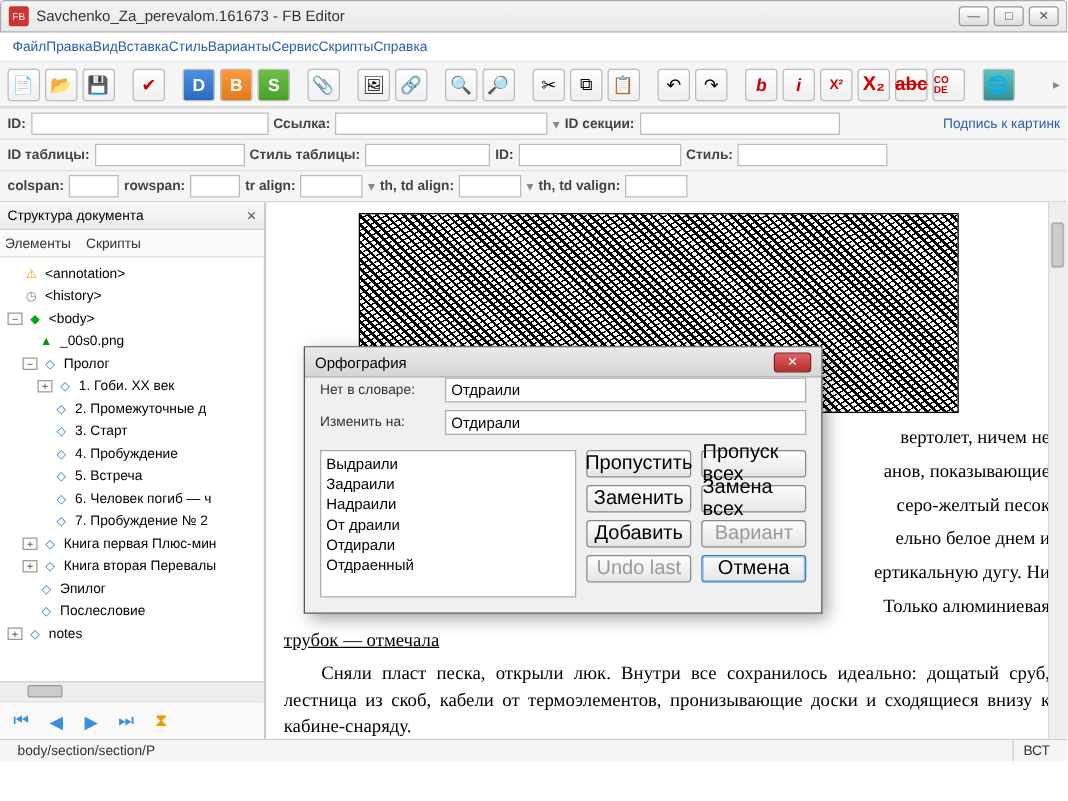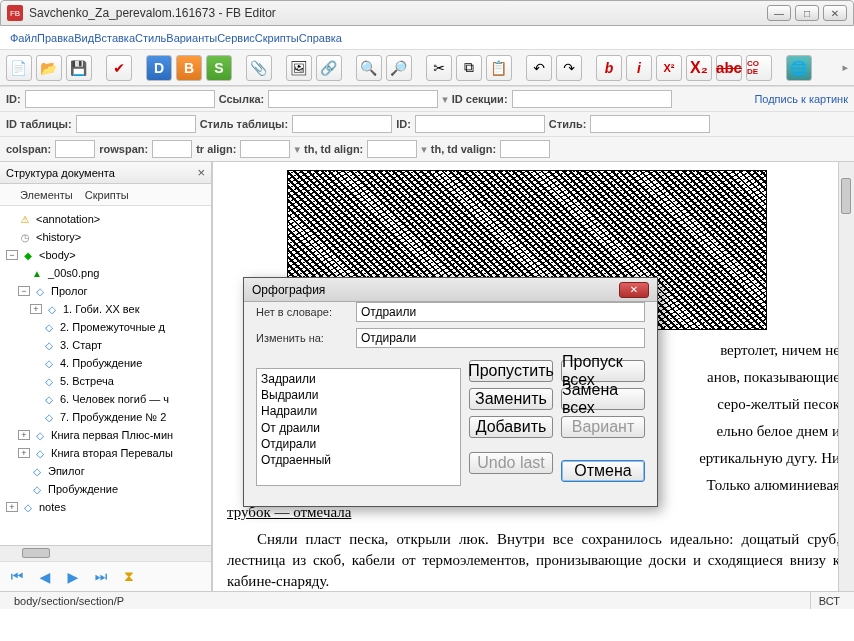--- a/index.html
+++ b/index.html
@@ -19,21 +19,21 @@
 .tbtn.teal { background: linear-gradient(#5fc0c0,#3a9090); color:#fff; font-weight:bold; }
 .tsep { width: 6px; }
 .fieldrows { border-bottom: 1px solid #ccc; background: #f5f5f5; }
 .fieldrow { display: flex; align-items: center; padding: 3px 6px; gap: 4px; border-top: 1px solid #e0e0e0; }
 .flabel { color: #444; font-weight: bold; white-space: nowrap; }
 .finput { border: 1px solid #bbb; background: #fff; height: 18px; flex: 0 0 auto; }
 .main { display: flex; height: calc(641px - 26px - 24px - 36px - 78px - 30px - 18px); }
 .sidebar { width: 212px; border-right: 1px solid #ccc; display: flex; flex-direction: column; background: #fff; }
 .side-head { height: 22px; display: flex; align-items: center; padding: 0 6px; font-size: 11px; background: linear-gradient(#fafafa,#eaeaea); border-bottom: 1px solid #ccc; }
 .side-head .closex { margin-left: auto; cursor: pointer; font-size: 13px; color: #555; }
-.side-tabs { height: 22px; display: flex; align-items: center; padding: 0 20px; gap: 12px; border-bottom: 1px solid #ddd; background:#fafafa;text-align:center; }
+.side-tabs { height: 22px; display: flex; align-items: center; padding: 0 4px; gap: 12px; border-bottom: 1px solid #ddd; background:#fafafa;text-align:center; }
 .side-tabs span { color: #333; }
 .tree { flex: 1; overflow: auto; padding: 4px 2px; }
 .tree-row { display: flex; align-items: center; height: 18px; padding-left: 4px; white-space: nowrap; cursor: pointer; }
 .tree-row .tw { width: 12px; text-align: center; color: #555; border:1px solid #999; height:10px; line-height:8px; font-size:9px; margin-right:3px; background:#fff;}
 .tree-row .sp { display:inline-block; width:12px; }
 .ticon { width: 14px; height: 14px; margin-right: 4px; display:inline-flex; align-items:center; justify-content:center; font-size:10px; }
 .ti-warn { color:#e0a000; }
 .ti-clock { color:#888; }
 .ti-body { color:#0a0; }
 .ti-img { color:#090; }
@@ -50,21 +50,21 @@
 .statusbar .cell { border-right:1px solid #ccc; padding:0 8px; height:100%; display:flex; align-items:center;}
 .dialog { position:absolute; left:243px; top:277px; width:415px; background:#f0f0f0; border:1px solid #555; box-shadow:4px 4px 12px rgba(0,0,0,.35); z-index:50;}
 .dlg-title { height:24px; background:linear-gradient(#eaeaea,#d5d5d5); display:flex; align-items:center; padding:0 8px; font-size:12px; border-bottom:1px solid #aaa;}
 .dlg-title .dlg-close { margin-left:auto; width:30px; height:16px; background:linear-gradient(#e06060,#b03030); color:#fff; border-radius:3px; display:flex; align-items:center; justify-content:center; font-size:10px; cursor:pointer; border:1px solid #802020;}
 .dlg-body { padding:0 12px 12px 12px; display:grid; grid-template-columns: 92px 1fr 84px 84px; gap:6px 8px; align-items:center;}
 .dlg-label { color:#333; }
 .dlg-input { grid-column: 2 / 5; border:1px solid #aaa; background:#fff; height:20px; padding:2px 4px; font-size:12px;}
 .dlg-list { grid-column:1 / 3; grid-row:4 / 10; border:1px solid #aaa; background:#fff; height:118px; padding:2px 4px; font-size:12px; line-height:1.35;}
 .dlg-btn { height:22px; border:1px solid #888; border-radius:3px; background:linear-gradient(#fdfdfd,#e5e5e5); font-size:16px; cursor:pointer; display:flex; align-items:center; justify-content:center;}
 .dlg-btn.disabled { color:#999; }
-.dlg-btn.primary { border:1px solid #3a80c0; box-shadow:0 0 0 1px #8cc0f0 inset;margin-top:16px;}
+.dlg-btn.primary { border:1px solid #3a80c0; box-shadow:0 0 0 1px #8cc0f0 inset;}
 .vscroll { width:16px; background:#eee; border-left:1px solid #ccc; position:absolute; right:0; top:0; bottom:0;}
 .vscroll .vthumb { position:absolute; left:2px; width:10px; top:16px; height:36px; background:#ccc; border:1px solid #999; border-radius:2px;}
 </style>
 </head>
 <body>
 
 <div class="titlebar">
   <div class="app-icon">FB</div>
   <div class="title">Savchenko_Za_perevalom.161673 - FB Editor</div>
   <div class="winbtns">
@@ -263,21 +263,21 @@
         <div class="tree-row">
           <span class="sp"></span>
           <span class="sp"></span>
           <span class="ticon ti-sec">◇</span>
           <span>Эпилог</span>
         </div>
         <div class="tree-row">
           <span class="sp"></span>
           <span class="sp"></span>
           <span class="ticon ti-sec">◇</span>
-          <span>Пробуждение</span>
+          <span>Послесловие</span>
         </div>
         <div class="tree-row">
           <span class="tw">+</span>
           <span class="ticon ti-sec">◇</span>
           <span>notes</span>
         </div>
       </div>
     <div class="scrollbar-h">
         <div class="thumb"></div>
       </div>
@@ -315,22 +315,22 @@
     <div class="dlg-close">✕</div>
   </div>
   <div class="dlg-body">
     <div class="dlg-label">Нет в словаре:</div>
     <input class="dlg-input" value="Отдраили" style="">
     <div class="dlg-label">Изменить на:</div>
     <input class="dlg-input" value="Отдирали" style="">
     <div style="grid-column:3;"></div>
       <div style="grid-column:4;"></div>
     <div class="dlg-list" id="dlg-variants">
+        <div>Выдраили</div>
         <div>Задраили</div>
-        <div>Выдраили</div>
         <div>Надраили</div>
         <div>От драили</div>
         <div>Отдирали</div>
         <div>Отдраенный</div>
       </div>
     <div class="dlg-btn" style="grid-column:3;grid-row:4;">Пропустить</div>
     <div class="dlg-btn" style="grid-column:4;grid-row:4;">Пропуск всех</div>
     <div class="dlg-btn" style="grid-column:3;grid-row:5;">Заменить</div>
     <div class="dlg-btn" style="grid-column:4;grid-row:5;">Замена всех</div>
     <div class="dlg-btn" style="grid-column:3;grid-row:6;">Добавить</div>

